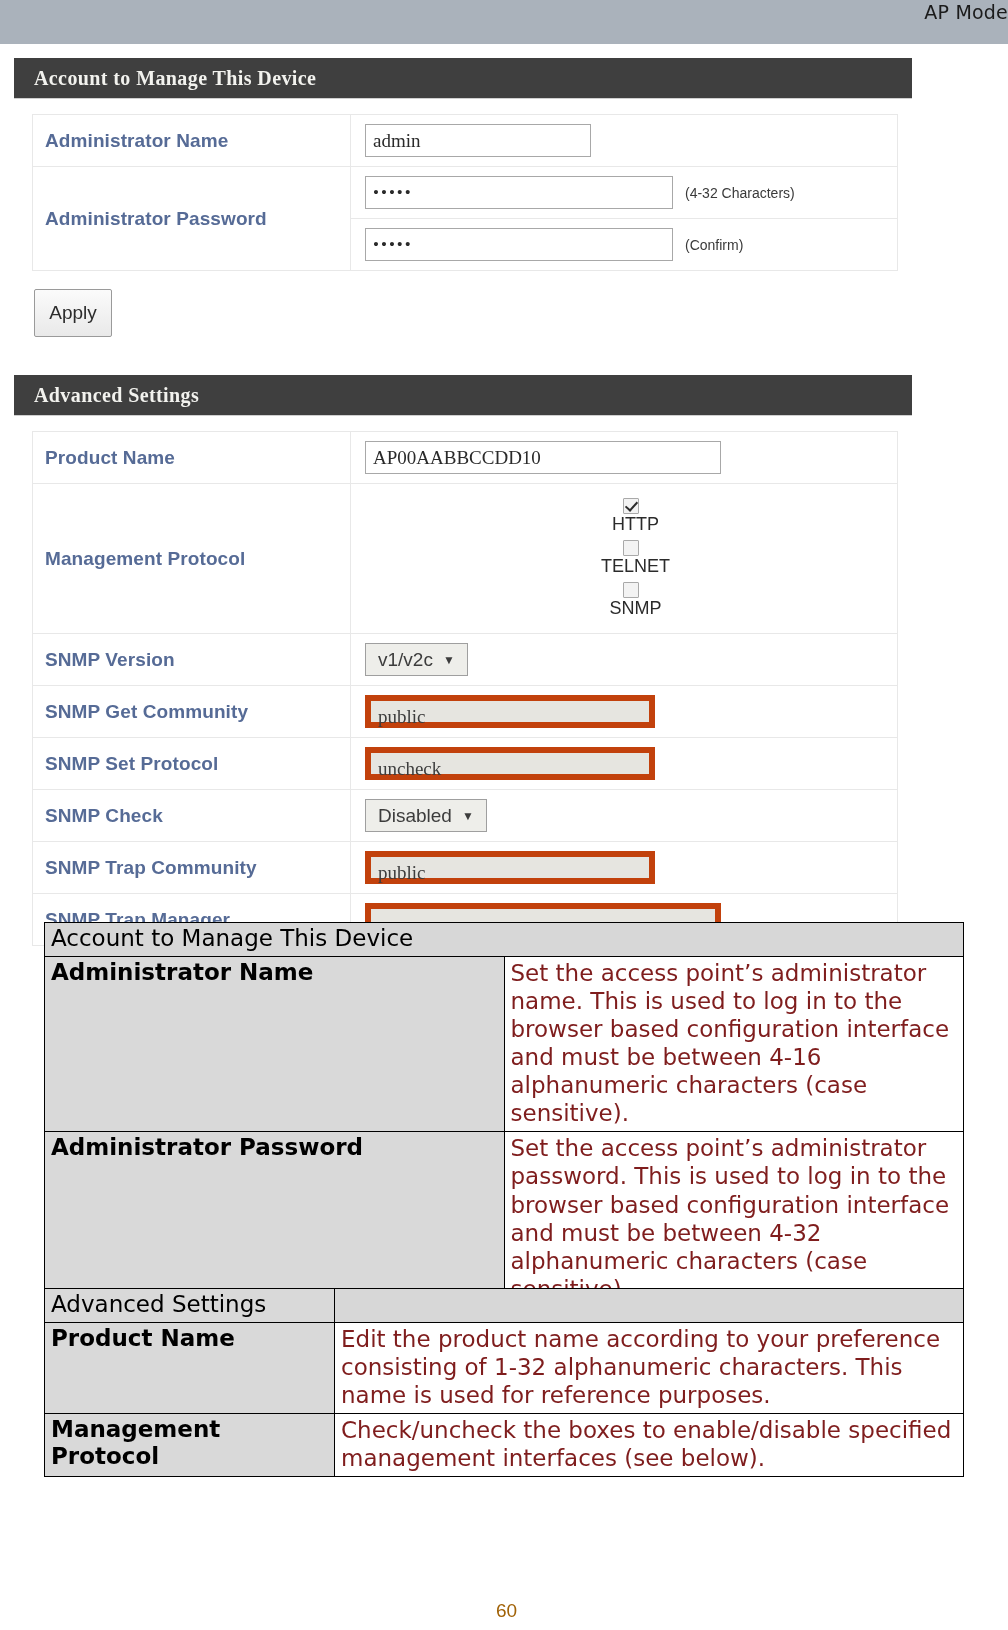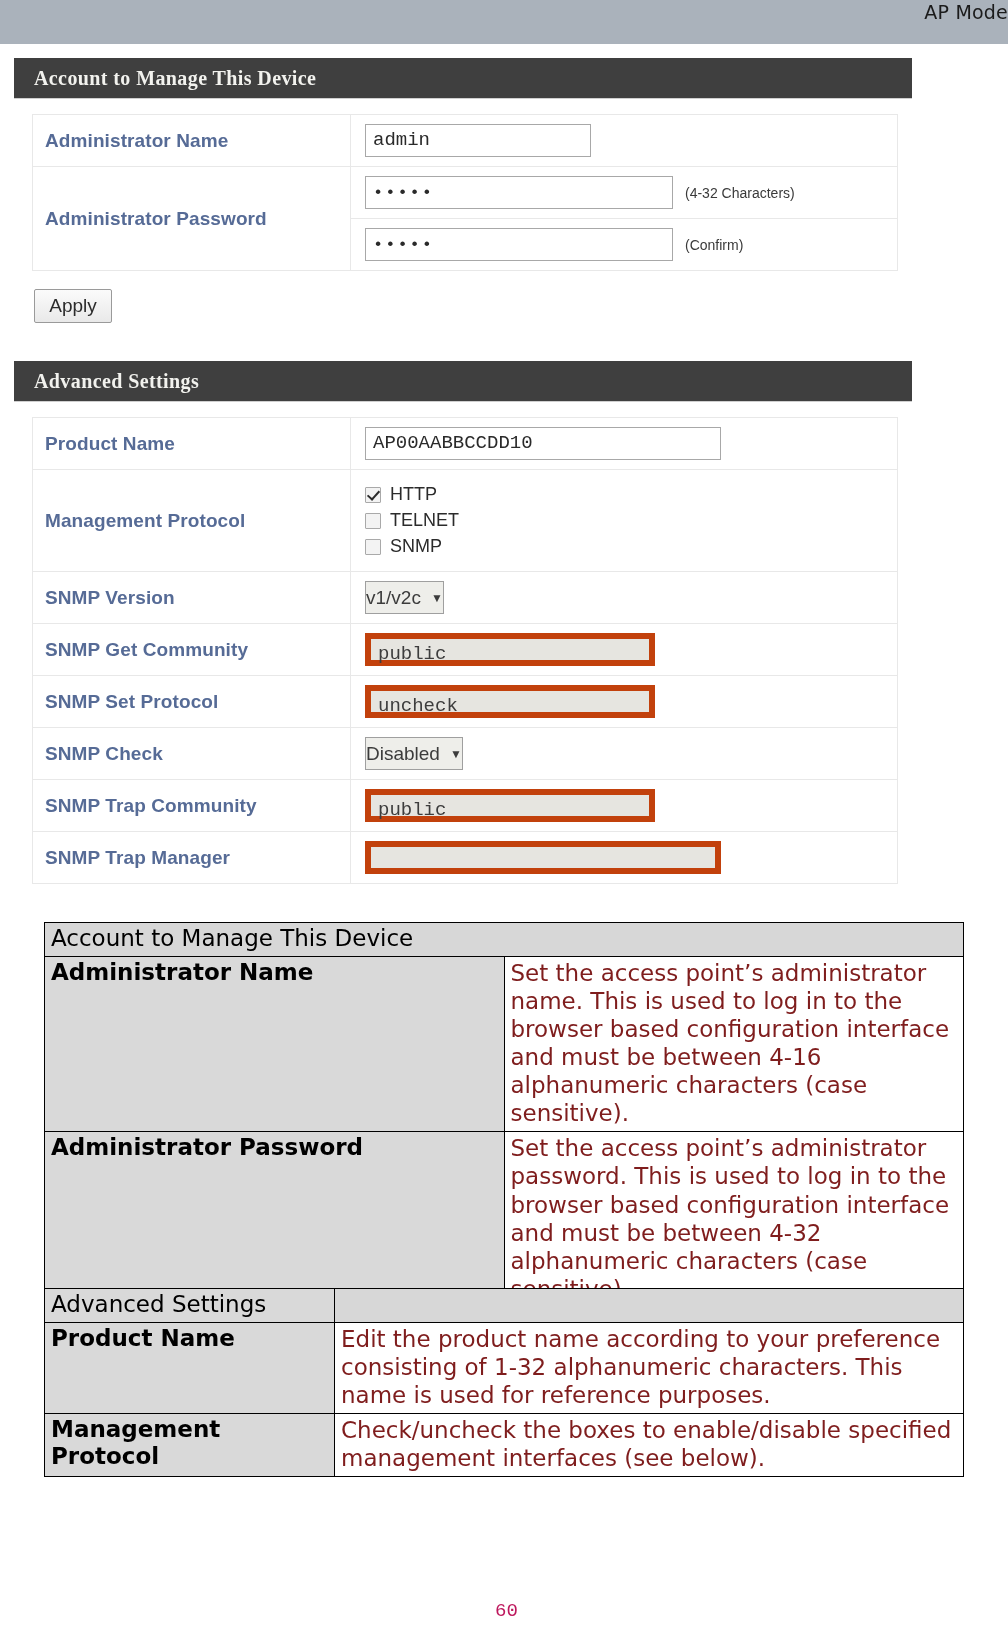--- a/index.html
+++ b/index.html
@@ -89,21 +89,21 @@
 
   .txt {
     display: inline-block;
     box-sizing: border-box;
     height: 33px;
     line-height: 31px;
     border: 1px solid #a8a8a8;
     background: #ffffff;
     color: #2a2a2a;
     font-size: 19px;
-    font-family: Liberation Mono, monospace;
+    font-family: Liberation Serif, serif;
     padding: 0 7px;
     vertical-align: middle;
   }
   .txt.w-admin  { width: 226px; }
   .txt.w-pass   { width: 308px; }
   .txt.w-prod   { width: 356px; }
   .txt.disabled {
     background: #e6e5e0;
     border: 6px solid #c2410c;
     color: #3d3d3d;
@@ -118,32 +118,32 @@
     color: #3a3a3a;
     vertical-align: middle;
     font-family: "Liberation Sans", sans-serif;
   }
 
   .dots { letter-spacing: 2px; font-size: 17px; }
 
   .apply-wrap { margin: 18px 0 0 34px; }
   .apply-btn {
     width: 78px;
-    height: 34px;
+    height: 48px;
     border: 1px solid #9a9a9a;
     border-radius: 2px;
     background: linear-gradient(#fbfbfb, #e9e9e9);
     color: #2c2c2c;
     font-size: 19px;
     font-family: "Liberation Sans", sans-serif;
     cursor: pointer;
     padding: 0;
   }
 
-  .cb-row { display: flex; align-items: center; margin: 5px 0; }
+  .cb-row { display: flex; align-items: center; margin: 5px 0; flex-direction: column; }
   .cb {
     width: 16px; height: 16px;
     border: 1px solid #a9a9a9;
     background: #f3f3f3;
     display: inline-block;
     position: relative;
     box-sizing: border-box;
     border-radius: 1px;
   }
   .cb.checked::after {
@@ -165,21 +165,21 @@
   .sel {
     display: inline-block;
     box-sizing: border-box;
     height: 33px;
     line-height: 31px;
     border: 1px solid #9f9f9f;
     background: #eeeeea;
     color: #3c3c3c;
     font-size: 19px;
     font-family: "Liberation Sans", sans-serif;
-    padding: 0 0;
+    padding: 0 12px;
     position: relative;
     vertical-align: middle;
   }
   .sel .caret {
     display: inline-block;
     margin-left: 10px;
     font-size: 12px;
     vertical-align: 2px;
   }
 
@@ -218,22 +218,22 @@
     line-height: 1.22;
     color: #7f1d1d;
   }
 
   .page-num {
     position: absolute;
     left: 5px; right: 0;
     bottom: 8px;
     text-align: center;
     font-size: 19px;
-    color: #be185d;
-    font-family: Liberation Mono, monospace;
+    color: #a16207;
+    font-family: Liberation Sans, sans-serif;
   }
 </style>
 </head>
 <body>
 
 <div class="top-band">
   <div class="top-band-label">AP Mode</div>
 </div>
 
 <div class="shot">

